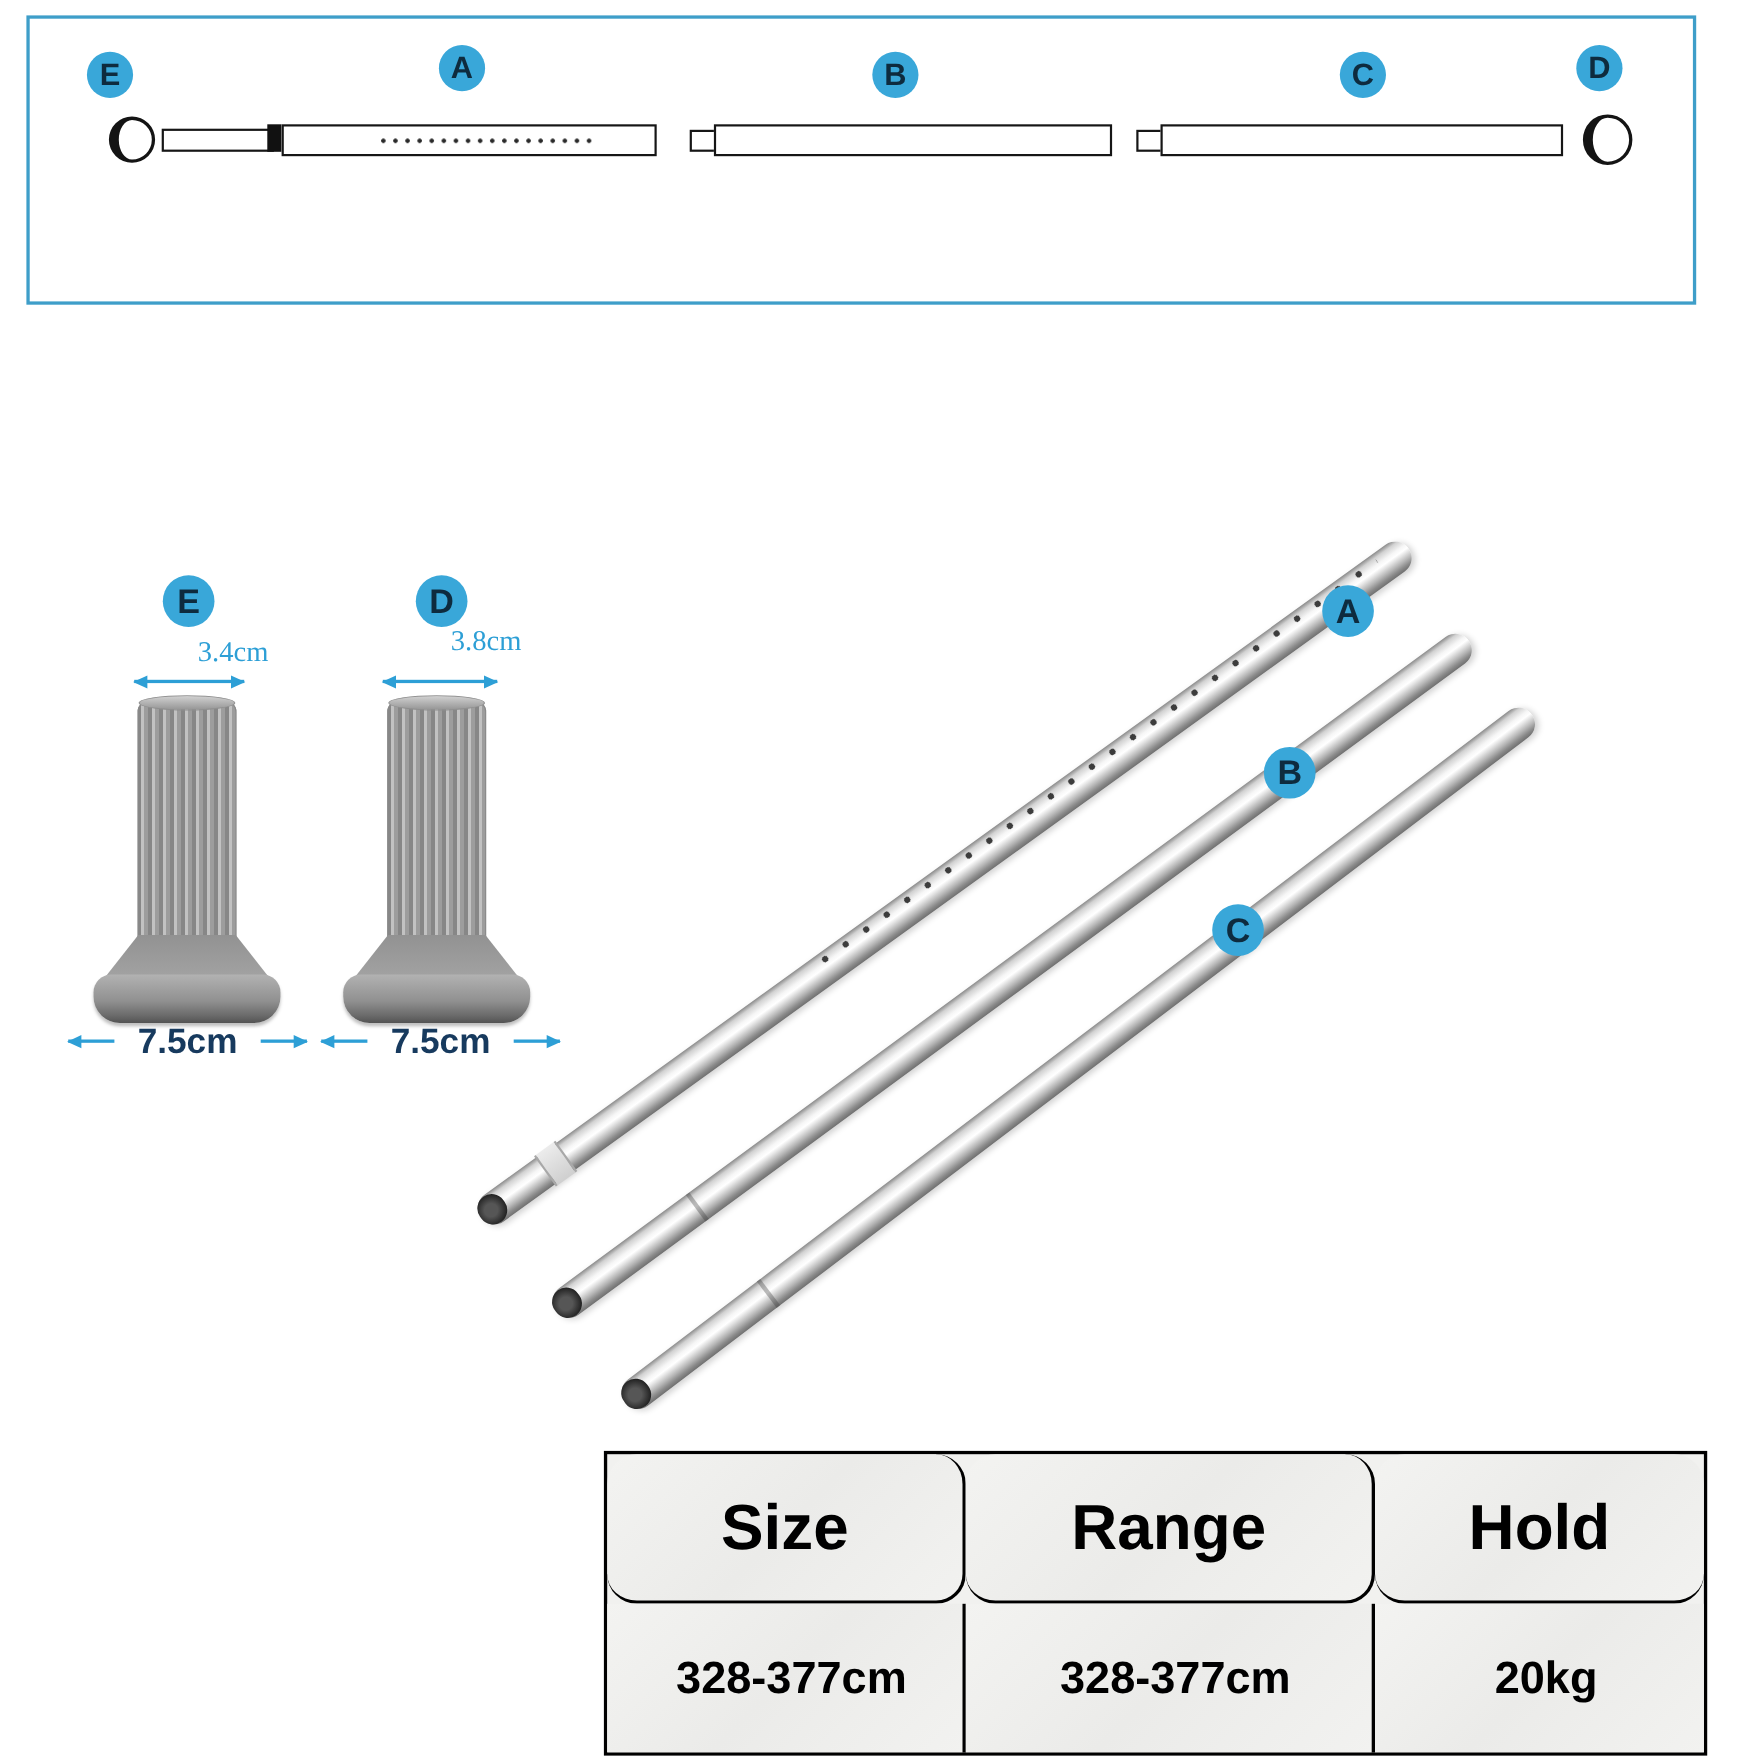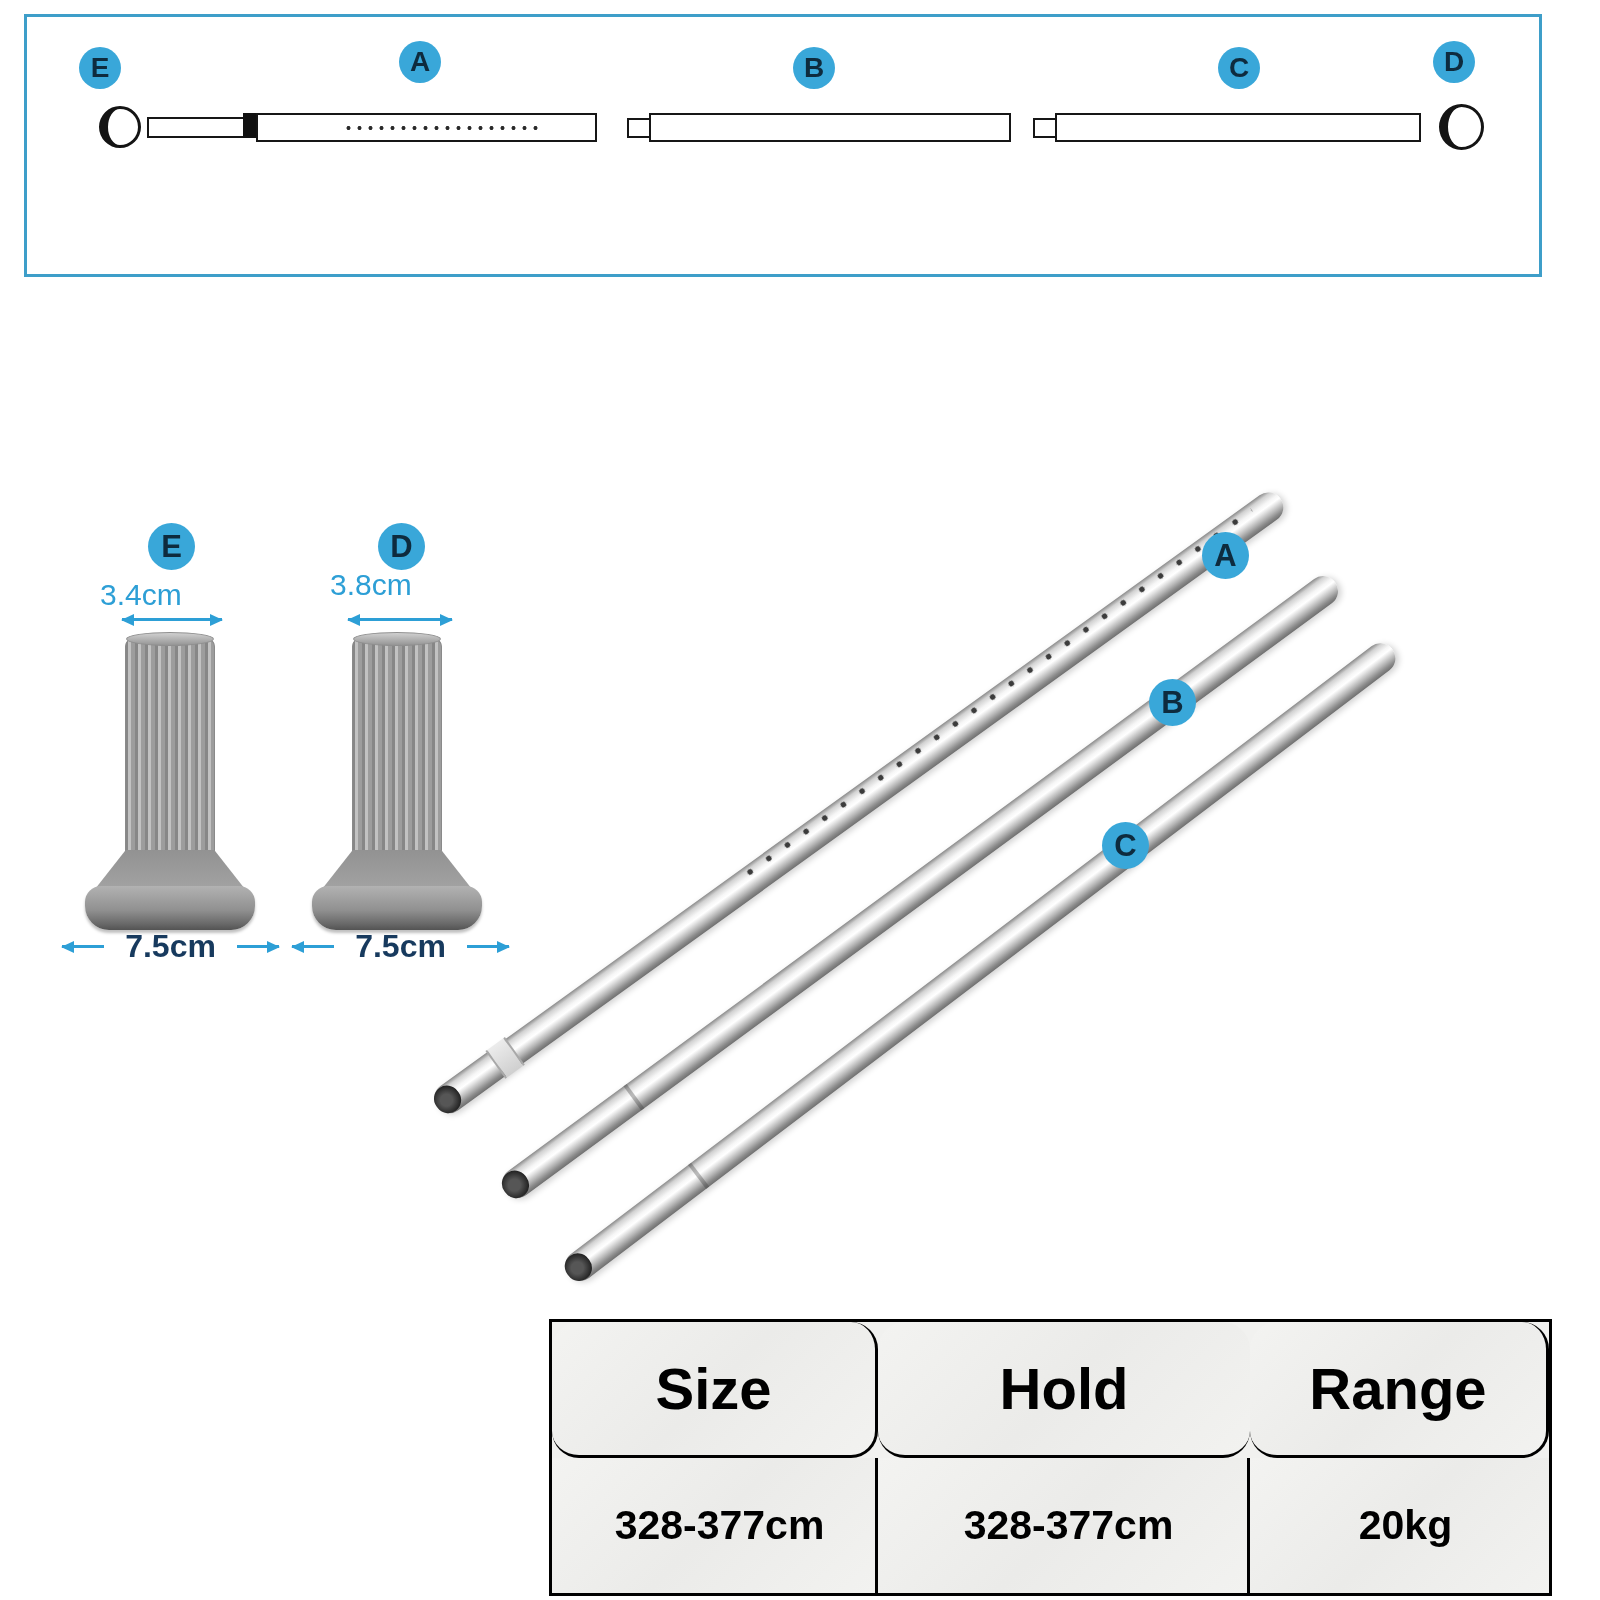--- a/index.html
+++ b/index.html
@@ -23,22 +23,22 @@
          border:3px solid var(--frame-blue);background:#fff;}
   .rod{position:absolute;background:#fff;border:2px solid #161616;}
   .rod.solid{background:#111;border:none;}
   .rod-dots{position:absolute;top:50%;transform:translateY(-50%);height:8px;
             background-image:radial-gradient(circle,#2a2a2a 1.7px,transparent 2.3px);
             background-size:11px 8px;background-repeat:repeat-x;}
   .dcap{position:absolute;background:#fff;border:3px solid #141414;border-left-width:9px;
         border-radius:50%;}
 
   
-  .mlabel{position:absolute;text-align:left;font-family:Liberation Sans, sans-serif;
-          color:var(--measure-blue);font-size:30px;}
+  .mlabel{position:absolute;text-align:right;font-family:Liberation Serif, serif;
+          color:var(--measure-blue);font-size:26px;}
   .harrow{position:absolute;height:3px;background:var(--measure-blue);}
   .harrow::before,.harrow::after{content:"";position:absolute;top:50%;transform:translateY(-50%);
           width:0;height:0;border-top:6px solid transparent;border-bottom:6px solid transparent;}
   .harrow::before{left:-1px;border-right:13px solid var(--measure-blue);}
   .harrow::after{right:-1px;border-left:13px solid var(--measure-blue);}
   .measure-row{position:absolute;display:flex;align-items:center;justify-content:center;gap:21px;
           color:var(--measure-text);font-weight:bold;font-size:32px;}
   .arrow-l,.arrow-r{position:relative;width:42px;height:3px;background:var(--measure-blue);flex:0 0 auto;}
   .arrow-l::before{content:"";position:absolute;left:-1px;top:50%;transform:translateY(-50%);
           border-top:6px solid transparent;border-bottom:6px solid transparent;
@@ -172,20 +172,20 @@
     </div>
   <div class="badge md" style="left:1149px;top:679px">
       <span>B</span>
     </div>
   <div class="badge md" style="left:1102px;top:822px">
       <span>C</span>
     </div>
 
   <div class="spec-table">
     <div class="cell head">Size</div>
+    <div class="cell head">Range</div>
     <div class="cell head last-col">Hold</div>
-    <div class="cell head">Range</div>
     <div class="cell val last-row">328-377cm</div>
     <div class="cell val last-row">328-377cm</div>
     <div class="cell val last-row last-col">20kg</div>
   </div>
 
 </div>
 
 </body></html>

